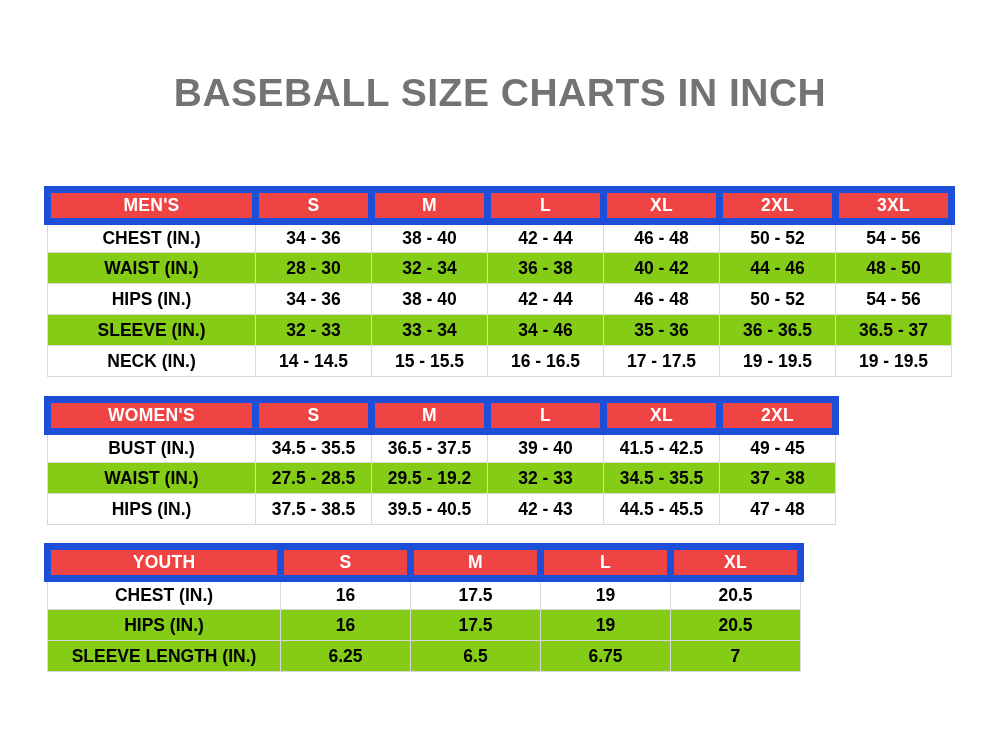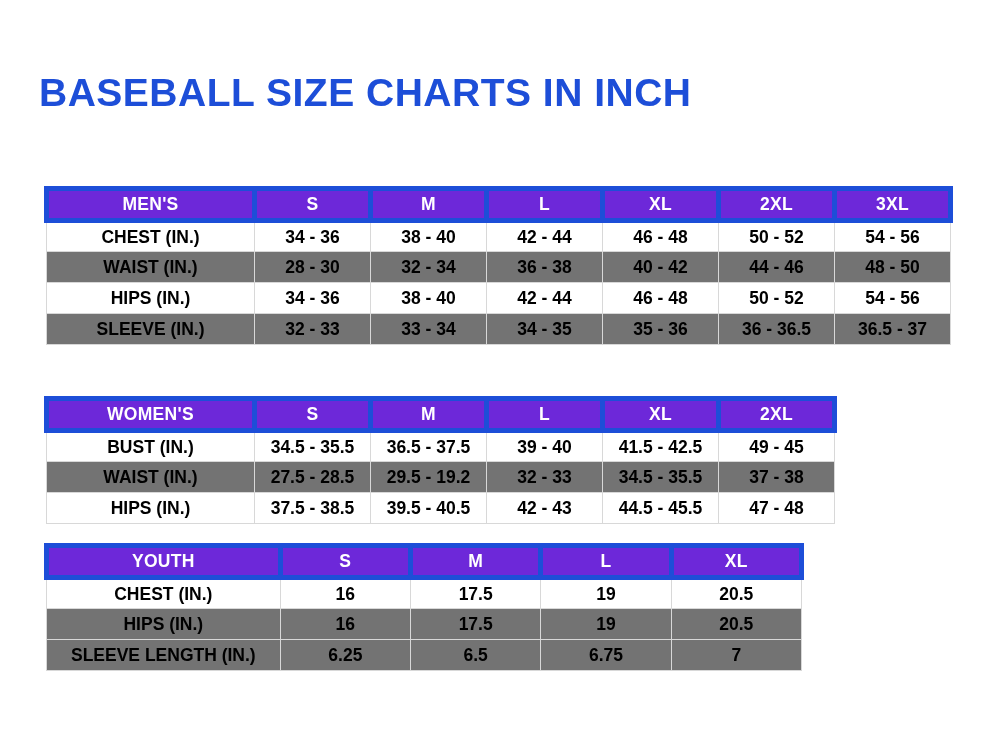--- a/index.html
+++ b/index.html
@@ -14,28 +14,27 @@
     color: #000000;
     overflow: hidden;
   }
   .page {
     position: relative;
     width: 1000px;
     height: 752px;
     box-sizing: border-box;
   }
   .title {
-    text-align: left;
+    text-align: center;
     font-size: 39px;
     font-weight: bold;
     letter-spacing: 0.5px;
     margin: 0;
     padding-top: 71px;
-    color: #1d4ed8;
-    padding-left: 39px;
+    color: #737373;
   }
 
   .chart-block {
     position: absolute;
   }
   table.size-table {
     border-collapse: collapse;
     table-layout: fixed;
   }
   table.size-table th,
@@ -43,29 +42,29 @@
     border: 1px solid #d8d8d8;
     text-align: center;
     font-weight: bold;
     font-size: 17.5px;
     height: 31px;
     padding: 0 4px;
     white-space: nowrap;
     box-sizing: border-box;
   }
   table.size-table thead th {
-    background: #6d28d9;
+    background: #ef4444;
     color: #ffffff;
-    border: 5px solid #1d4ed8;
+    border: 7px solid #1d4ed8;
     font-size: 17.5px;
     letter-spacing: 0.3px;
     height: 32px;
   }
   table.size-table tbody tr.alt td {
-    background: #737373;
+    background: #84cc16;
   }
   table.size-table tbody tr td {
     background: #ffffff;
   }
   table.size-table tbody tr.alt td.label,
   table.size-table tbody tr td.label {
     font-size: 17.5px;
   }
 
   
@@ -140,24 +139,33 @@
           <td>38 - 40</td>
           <td>42 - 44</td>
           <td>46 - 48</td>
           <td>50 - 52</td>
           <td>54 - 56</td>
         </tr>
         <tr class="alt">
           <td class="label">SLEEVE (IN.)</td>
           <td>32 - 33</td>
           <td>33 - 34</td>
-          <td>34 - 35</td>
+          <td>34 - 46</td>
           <td>35 - 36</td>
           <td>36 - 36.5</td>
           <td>36.5 - 37</td>
+        </tr>
+        <tr>
+          <td class="label">NECK (IN.)</td>
+          <td>14 - 14.5</td>
+          <td>15 - 15.5</td>
+          <td>16 - 16.5</td>
+          <td>17 - 17.5</td>
+          <td>19 - 19.5</td>
+          <td>19 - 19.5</td>
         </tr>
       </tbody>
     </table>
   </div>
 
   <div class="chart-block" id="womens-block">
     <table class="size-table">
       <colgroup>
         <col class="c0">
           <col class="cx">

